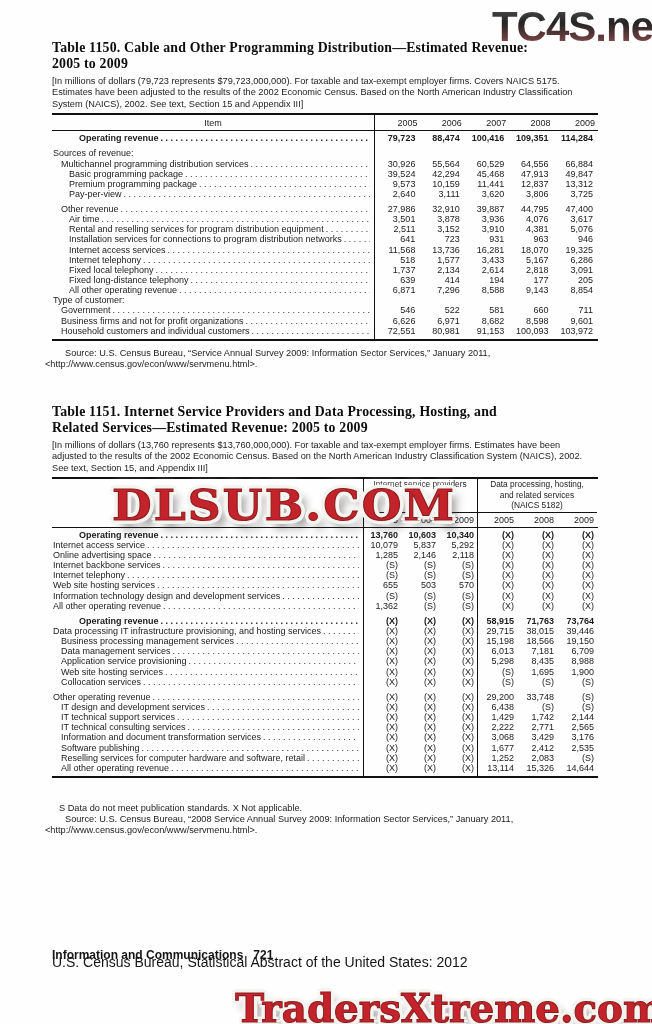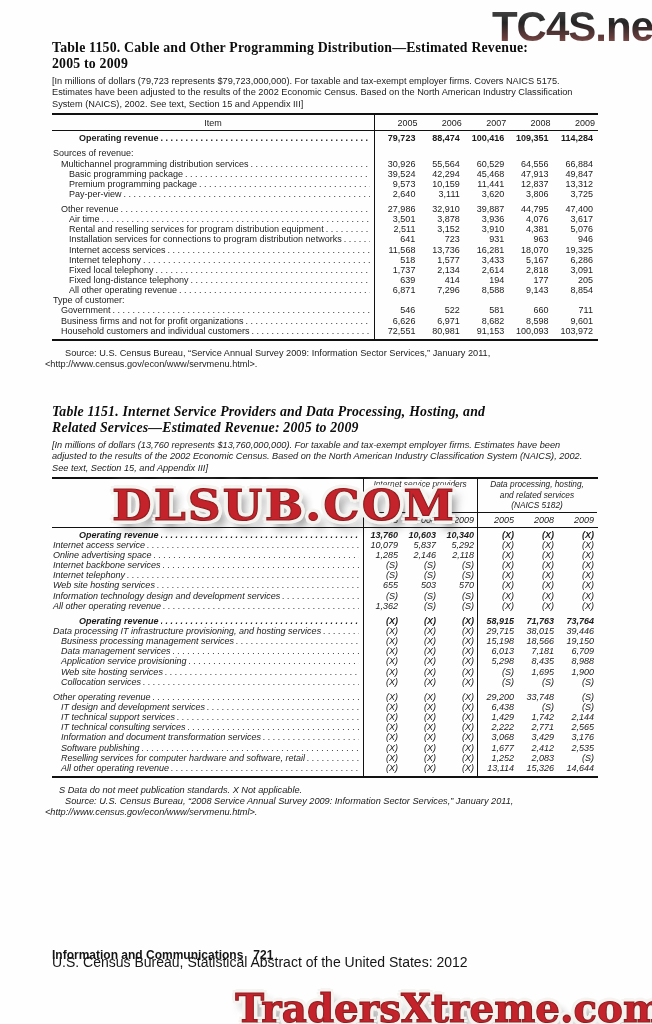--- a/index.html
+++ b/index.html
@@ -30,21 +30,21 @@
   .wm-stack .over { position:relative; color:#c4232b; -webkit-text-stroke:1.1px #8e1d1f;
     text-shadow:0 -10px 8px rgba(255,255,255,.25) ; }
   .wm-mid  { left:112px; top:484px; font-size:43px; line-height:1; letter-spacing:2px;
              transform:scaleX(1.06); transform-origin:left top; }
   .wm-bot  { right:-12px; bottom:-4px; font-size:40px; line-height:1; letter-spacing:0;
              transform:scaleX(0.97); transform-origin:right bottom; }
 
   
   .sec { position:absolute; left:52px; width:546px; }
   .sec-1150 { top:40px; }
-  .sec-1151 { top:404px;font-style:italic; }
+  .sec-1151 { top:404px; }
   h2.tbl-title {
     font-family:"Liberation Serif","DejaVu Serif",serif;
     font-size:13.8px; line-height:15.5px; font-weight:bold; color:#0d0d0d; letter-spacing:.2px;
   }
   p.note { margin-top:5px; font-size:9.2px; line-height:11.4px; color:#222; width:540px; }
 
   
   .tblwrap { position:relative; margin-top:3px; border-top:2px solid #111; border-bottom:2px solid #111; }
   .vdiv { position:absolute; top:0; bottom:0; width:1px; background:#111; }
   .t1150 .vdiv.d1 { left:322px; }
@@ -76,21 +76,21 @@
   .trow.bold { font-weight:bold; }
   .lab { display:flex; align-items:baseline; overflow:hidden; padding-right:4px; }
   .t1150 .lab { width:322px; } .t1151 .lab { width:311px; }
   .lab.ind0 { padding-left:1px; } .lab.ind1 { padding-left:9px;justify-content:center; }
   .lab.ind2 { padding-left:17px; } .lab.ind3 { padding-left:27px; }
   .labtxt { white-space:nowrap; }
   .leader { flex:1 1 auto; overflow:hidden; white-space:nowrap; margin-left:2px; }
   .leader::after { content:". . . . . . . . . . . . . . . . . . . . . . . . . . . . . . . . . . . . . . . . . . . . . . . . . . . . . . . . . . . . . . . . . . . . . . . . . . . . . . . ."; }
 
   .src { margin-top:7px; margin-left:-7px; font-size:9.2px; line-height:11.2px; text-indent:20px; width:552px; }
-  .footnote { margin-top:7px; margin-left:7px; font-size:9.2px; line-height:11.2px; }
+  .footnote { margin-top:25px; margin-left:7px; font-size:9.2px; line-height:11.2px; }
 
   
   .pf-right { position:absolute; left:52px; top:948px; width:546px; font-size:12px; color:#151515;font-weight:bold; }
   .pf-right .pgnum { margin-left:10px; }
   .pf-credit { position:absolute; left:52px; top:954px; font-size:14px; color:#151515;text-align:center; }
 </style>
 </head>
 <body>
 
 <div class="page">

